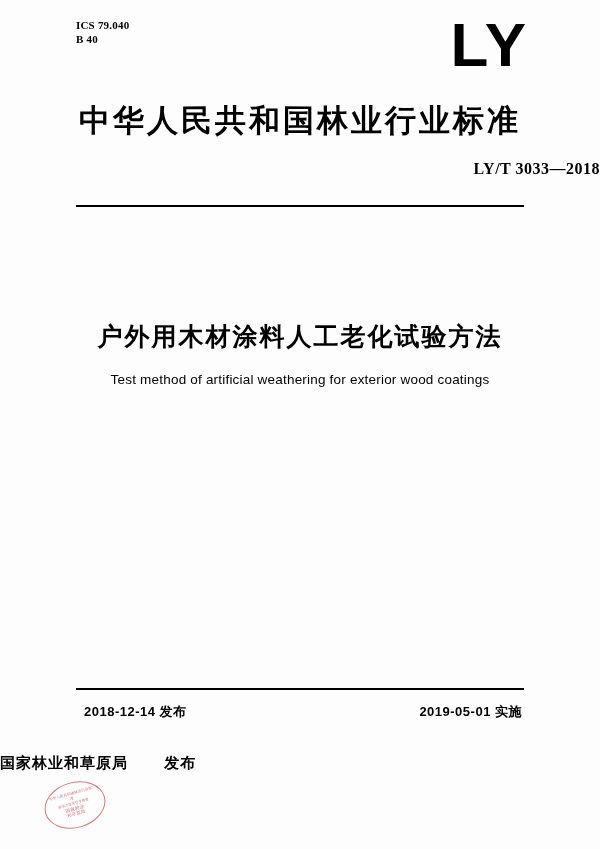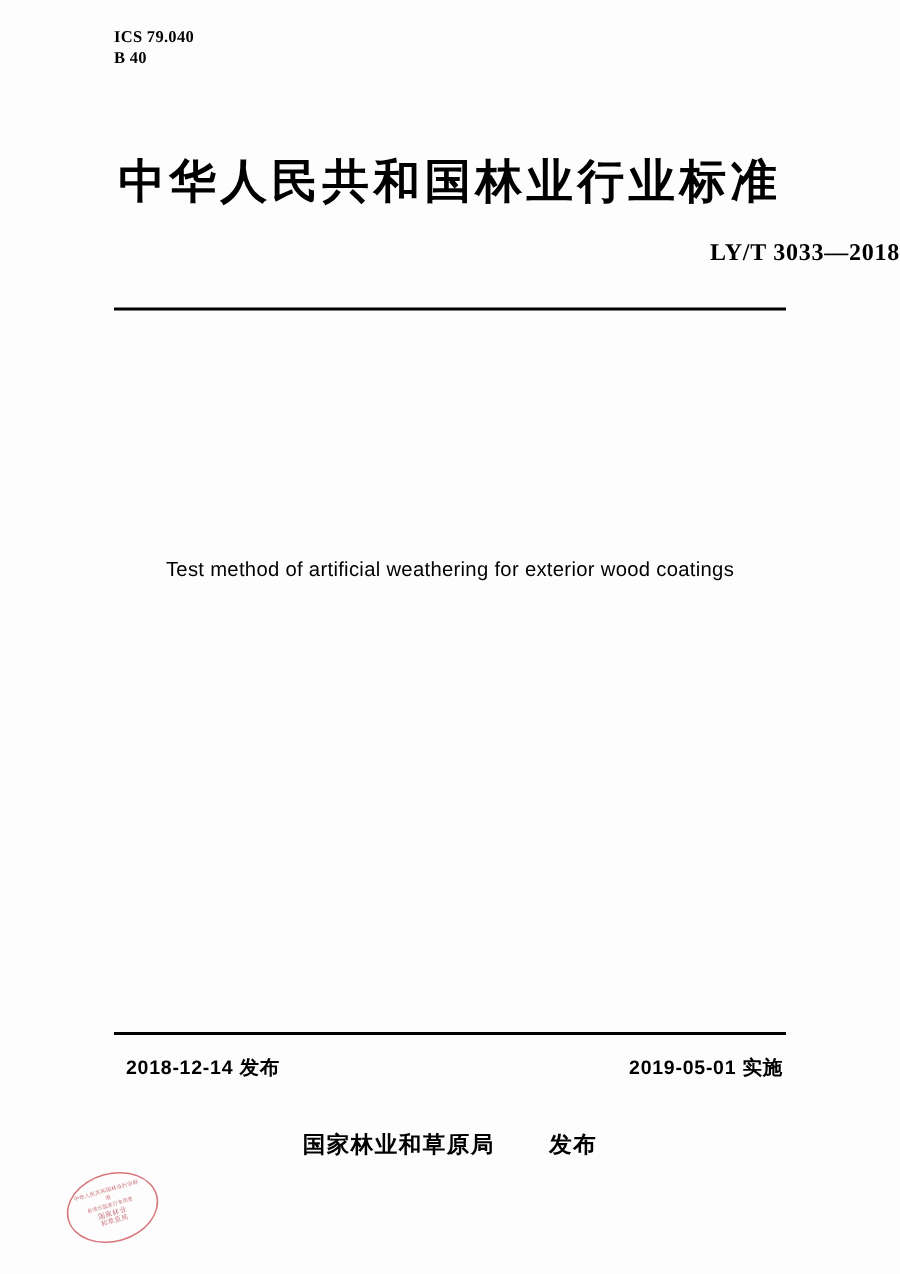--- a/index.html
+++ b/index.html
@@ -123,21 +123,21 @@
     font-weight: bold;
     font-size: 13px;
     letter-spacing: 0.5px;
   }
 
   .issuer {
     position: absolute;
     left: 0;
     right: 0;
     top: 754px;
-    text-align: center;
+    text-align: left;
     font-family: "Liberation Sans", sans-serif;
     font-weight: bold;
     font-size: 15px;
     letter-spacing: 1px;
   }
   .issuer .gap {
     display: inline-block;
     width: 26px;
   }
 
@@ -178,27 +178,29 @@
 </head>
 <body>
 
 <div class="page">
 
   <div class="ics-block">
     <div>ICS 79.040</div>
     <div>B 40</div>
   </div>
 
+  <div class="ly-logo">LY</div>
 
   <div class="national-title">中华人民共和国林业行业标准</div>
 
   <div class="std-number">LY/T 3033—2018</div>
 
   <div class="rule rule-top"></div>
 
+  <div class="doc-title-cn">户外用木材涂料人工老化试验方法</div>
 
   <div class="doc-title-en">Test method of artificial weathering for exterior wood coatings</div>
 
   <div class="rule rule-bottom"></div>
 
   <div class="issue-date">2018-12-14 发布</div>
 
   <div class="effective-date">2019-05-01 实施</div>
 
   <div class="issuer">

